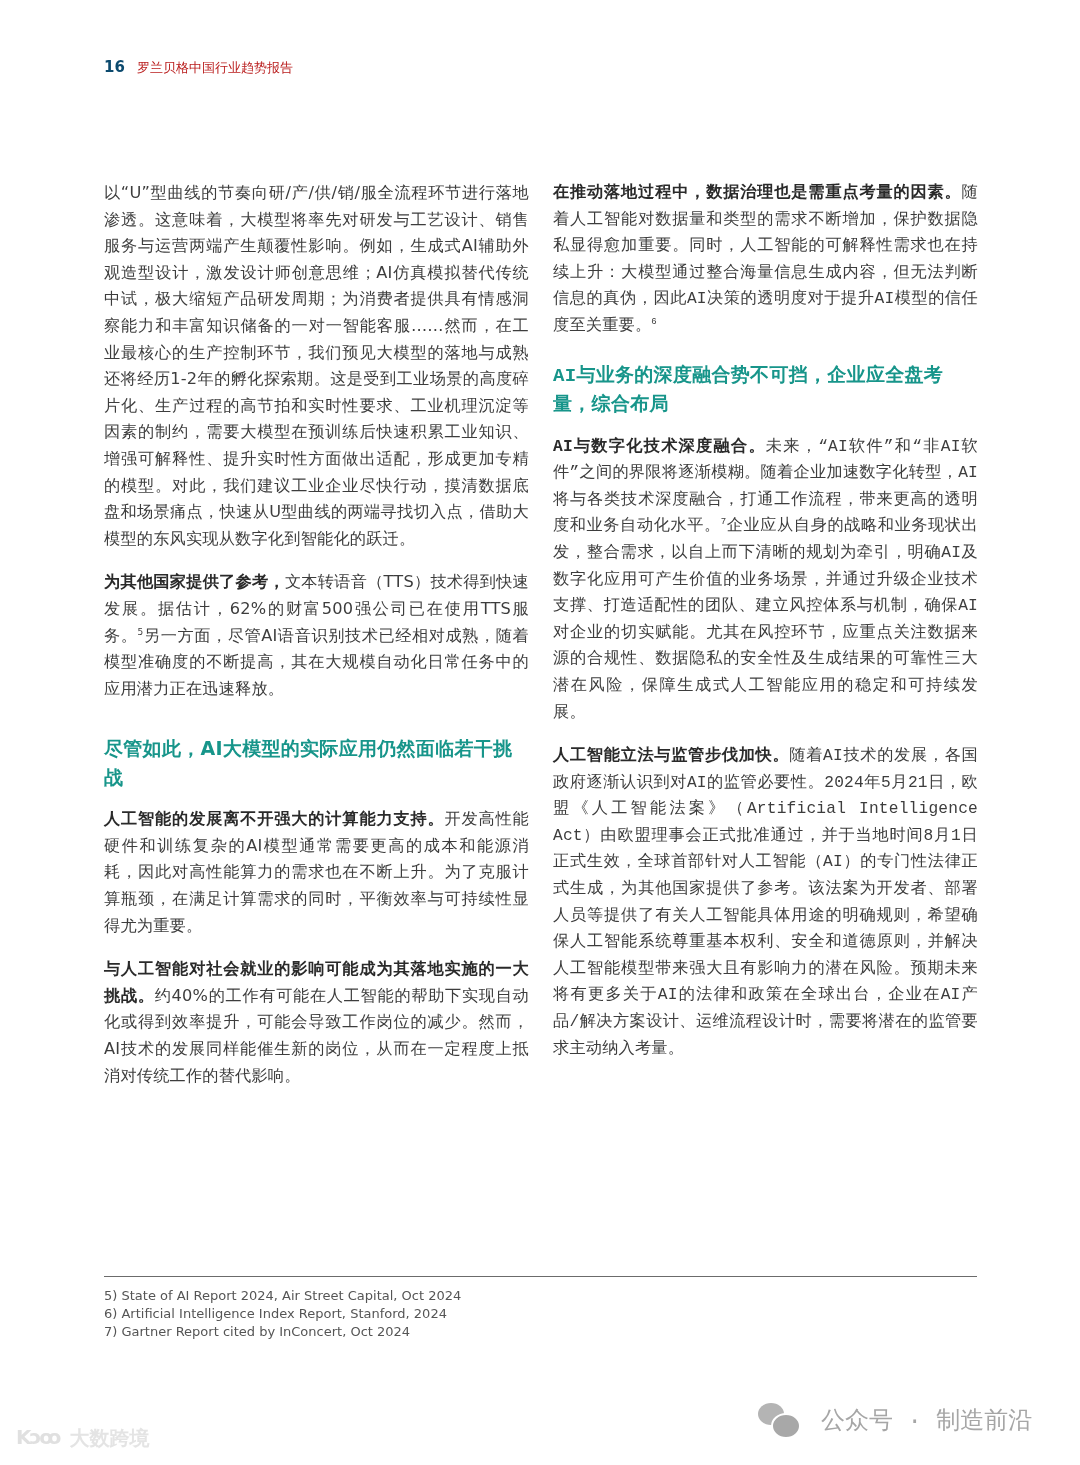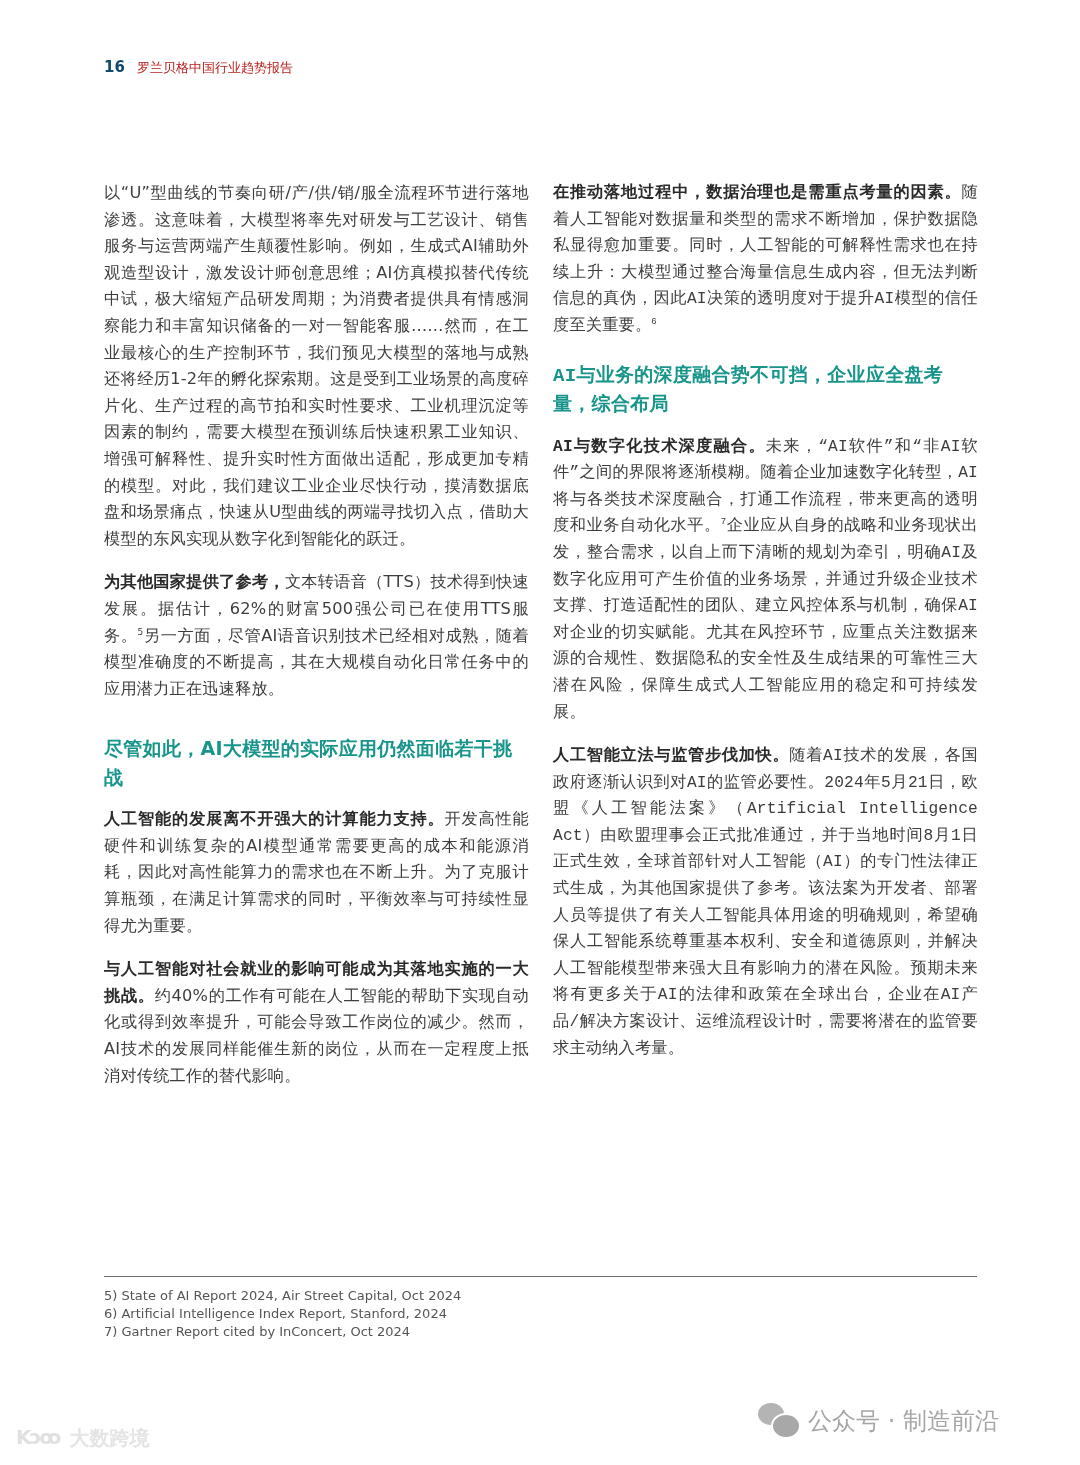--- a/index.html
+++ b/index.html
@@ -18,21 +18,21 @@
   .p { font-size: 16.2px; line-height: 26.6px; margin: 0 0 17px 0; text-align: justify; letter-spacing: 0.2px; color: #3d3d3d; }
   .p b { color: #2a2a2a; font-weight: bold; }
   .p sup { font-size: 9px; vertical-align: super; line-height: 0; }
   .h { font-size: 19px; line-height: 29px; font-weight: bold; color: #17958a; margin: 32px 0 14px 0; letter-spacing: 0.3px; }
   .col.right .h { margin-top: 22px; }
 
   .fn-rule { position: absolute; left: 104px; top: 1276px; width: 873px; height: 1px; background: #6b6b6b; }
   .footnotes { position: absolute; left: 104px; top: 1287px; font-size: 13px; line-height: 18px; color: #555; }
   .footnotes div { white-space: nowrap; }
 
-  .wm-right { position: absolute; left: 758px; top: 1403px; display: flex; align-items: flex-end; gap: 10px; color: #a6a6a6; font-size: 24px; }
+  .wm-right { position: absolute; left: 758px; top: 1403px; display: flex; align-items: center; gap: 23px; color: #a6a6a6; font-size: 24px; font-family: Liberation Mono, monospace; }
   .wechat { position: relative; width: 40px; height: 34px; }
   .wechat .b1 { position: absolute; left: 0; top: 0; width: 26px; height: 22px; background: #b4b4b4; border-radius: 50%; }
   .wechat .b2 { position: absolute; left: 13px; top: 10px; width: 26px; height: 22px; background: #a8a8a8; border-radius: 50%; border: 2px solid #fff; }
   .wm-left { position: absolute; left: 16px; top: 1425px; display: flex; gap: 10px; color: #e4e4e4; font-size: 20px; font-weight: bold; }
   .wm-logo { font-size: 20px; color: #e0e0e0; letter-spacing: -2px; }
 </style>
 </head>
 <body>
 
 <div class="header">

